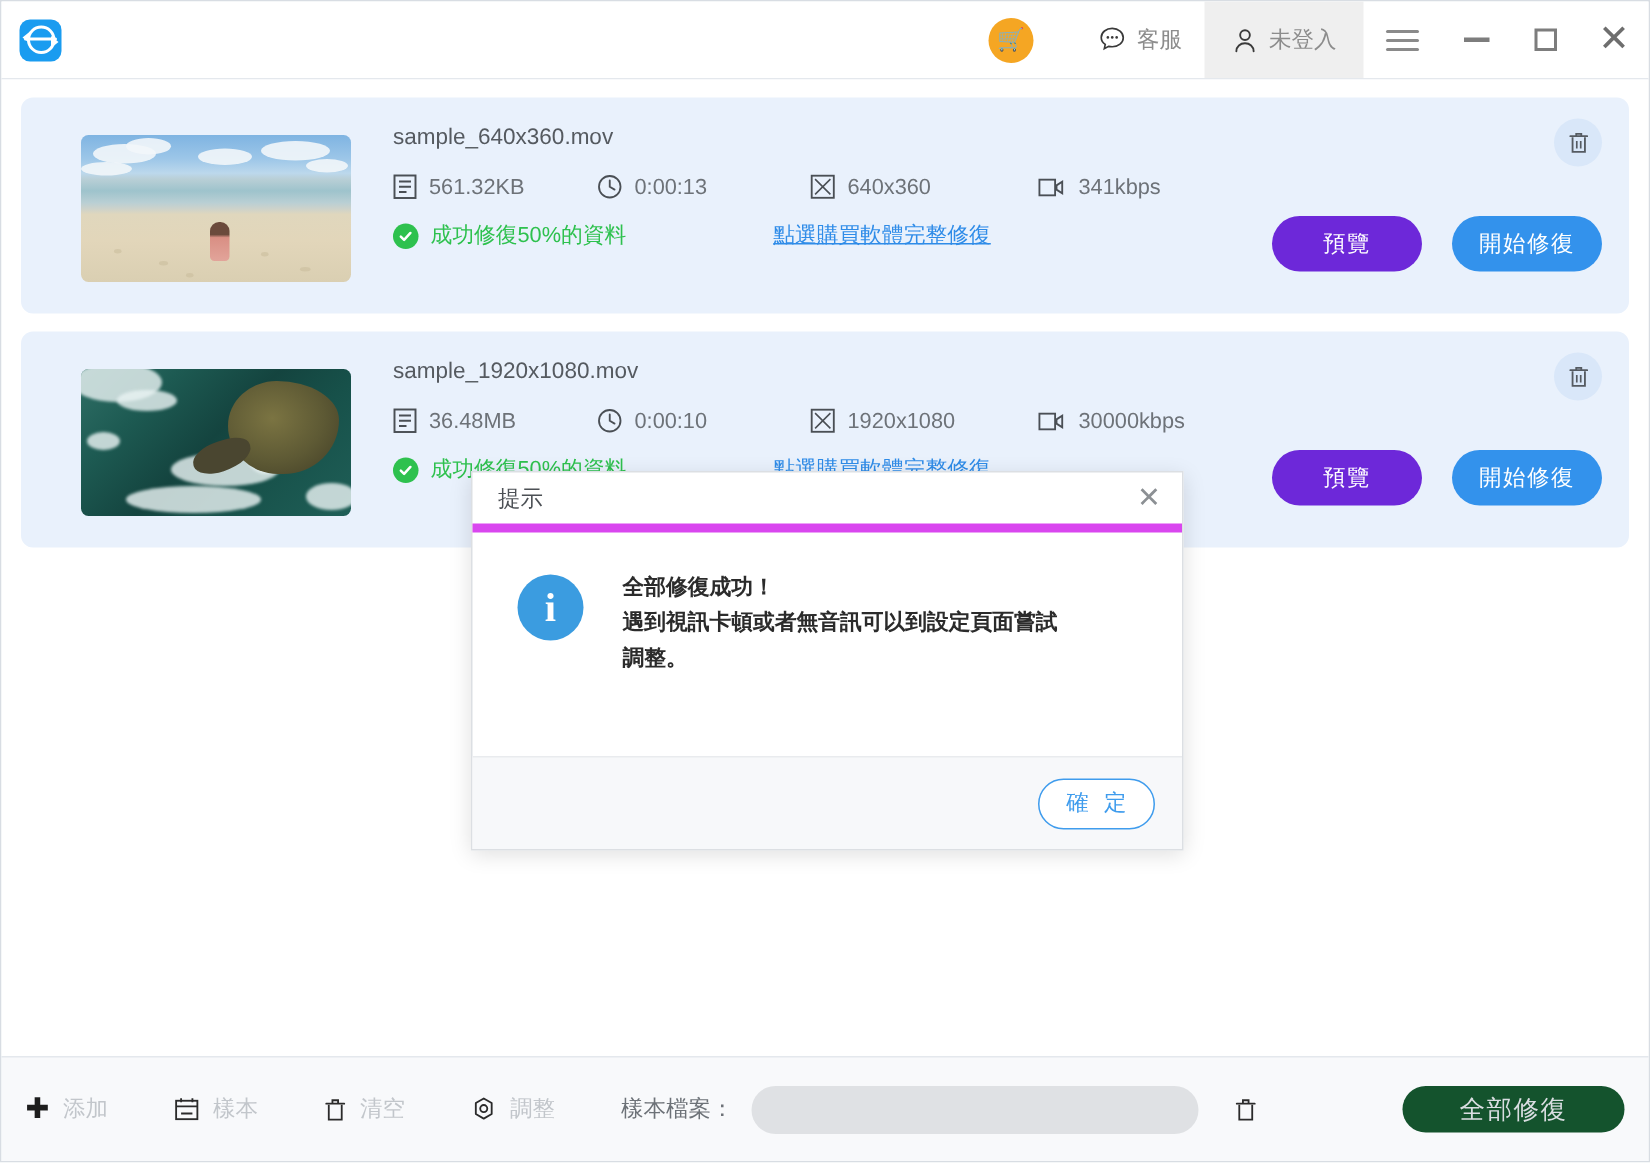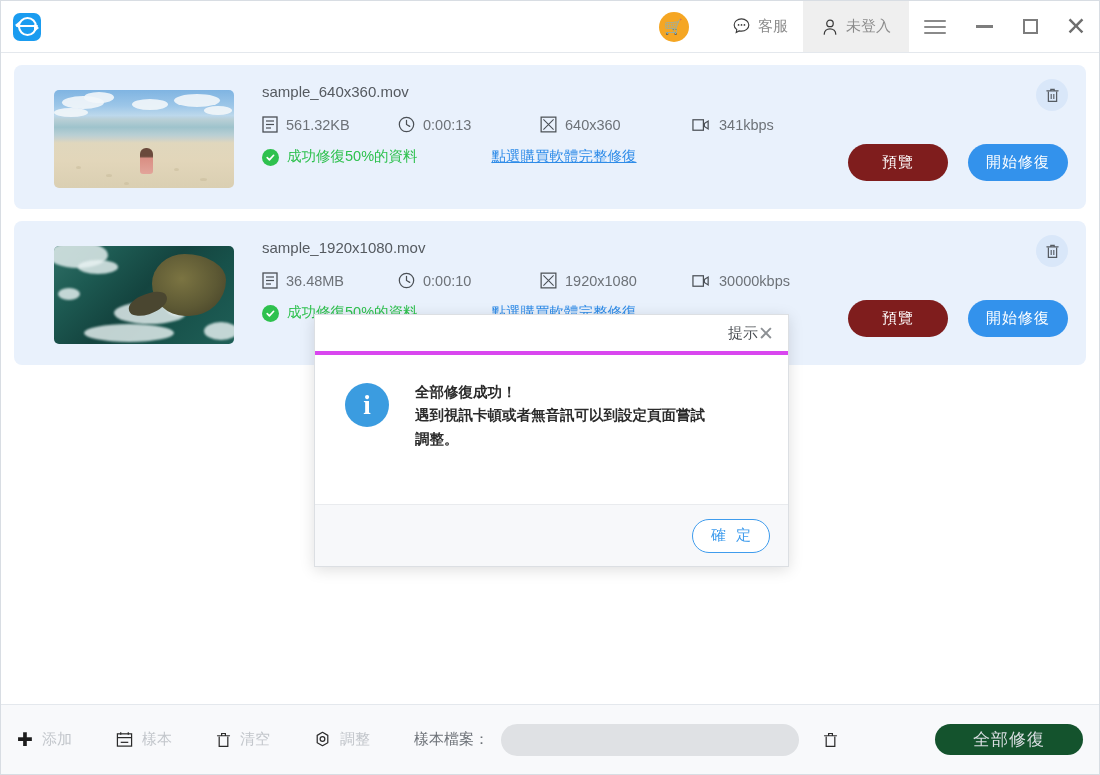--- a/index.html
+++ b/index.html
@@ -129,38 +129,38 @@
   .meta.dur { width: 142px; }
   .meta.res { width: 152px; }
   .status-row { display: flex; align-items: center; }
   .status { display: flex; align-items: flex-end; gap: 8px; color: #2ec14e; font-size: 14.5px; }
   .check-circle {
     width: 17px; height: 17px; border-radius: 50%; background: #2ec14e;
     display: flex; align-items: center; justify-content: center; flex: none;
   }
   .check-circle svg { display: block; }
   .buy-link {
-    margin-left: 74px; color: #2f8ce8; font-size: 14.5px;
+    margin-left: 98px; color: #2f8ce8; font-size: 14.5px;
     text-decoration: underline; cursor: pointer; white-space: nowrap;
   }
   .card-actions {
     width: 250px; flex: none; position: relative; height: 100%;
   }
   .del-circle {
     position: absolute; right: 2px; top: 0;
     width: 32px; height: 32px; border-radius: 50%; background: #d9e7f9;
     display: flex; align-items: center; justify-content: center;
   }
   .btn-row { position: absolute; right: 2px; bottom: 14px; display: flex; gap: 20px; }
   .pill {
     width: 100px; height: 37px; border-radius: 19px;
     display: flex; align-items: center; justify-content: center;
     font-size: 15px; color: #ffffff; cursor: pointer; letter-spacing: 1px;
   }
-  .pill.preview { background: #7f1d1d; }
+  .pill.preview { background: #6d28d9; }
   .pill.repair { background: #3392ec; }
 
   
   .footer {
     height: 70px; min-height: 70px;
     border-top: 1px solid #e4e8ed; background: #f8f9fb;
     display: flex; align-items: center; padding: 0 16px;
   }
   .foot-item {
     display: flex; align-items: center; gap: 9px;
@@ -186,21 +186,21 @@
   
   .modal-shadow {
     position: absolute; left: 313px; top: 261px;
     width: 475px; height: 253px;
     background: #ffffff; border: 1px solid #dcdfe3;
     box-shadow: 0 3px 14px rgba(0,0,0,.13);
     display: flex; flex-direction: column; z-index: 50;
   }
   .modal-head {
     height: 40px; min-height: 40px; display: flex; align-items: center;
-    padding: 0 14px 0 17px; border-bottom: 4px solid #d946ef; text-align: right;
+    padding: 0 14px 0 17px; border-bottom: 6px solid #d946ef;
   }
   .modal-title { font-size: 15px; color: #4c5055; flex: 1; }
   .modal-close { color: #8c9094; font-size: 19px; line-height: 1; cursor: pointer; font-weight: bold; }
   .modal-body { flex: 1; display: flex; padding: 26px 22px 0 30px; }
   .info-circle {
     width: 44px; height: 44px; border-radius: 50%; background: #3b9ce0;
     display: flex; align-items: center; justify-content: center;
     color: #fff; font-size: 27px; font-family: "Liberation Serif", serif;
     font-weight: bold; flex: none; margin-top: 2px;
   }

